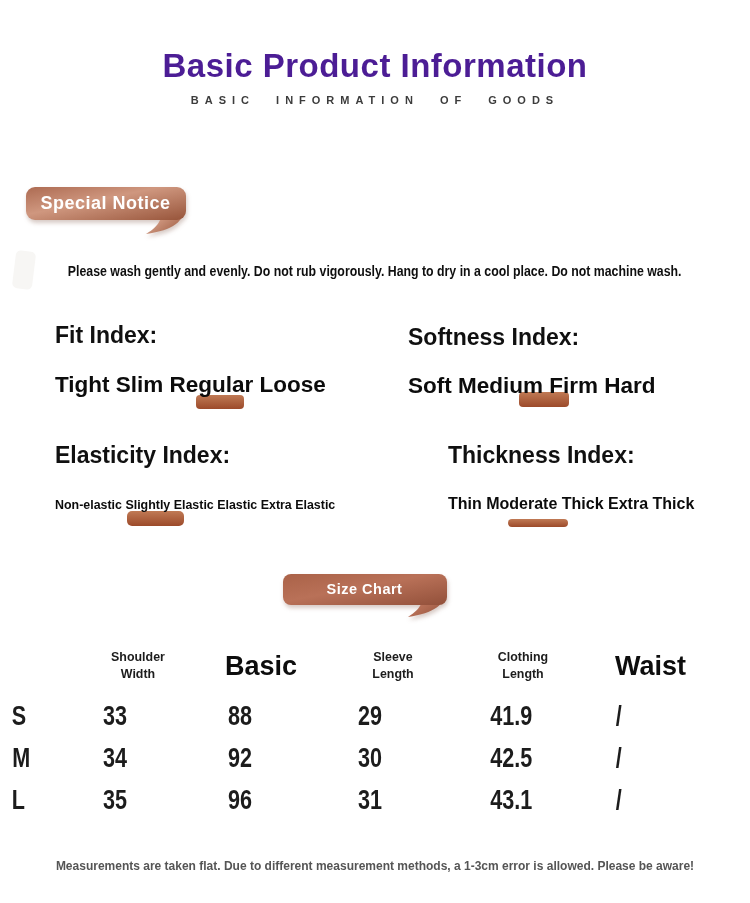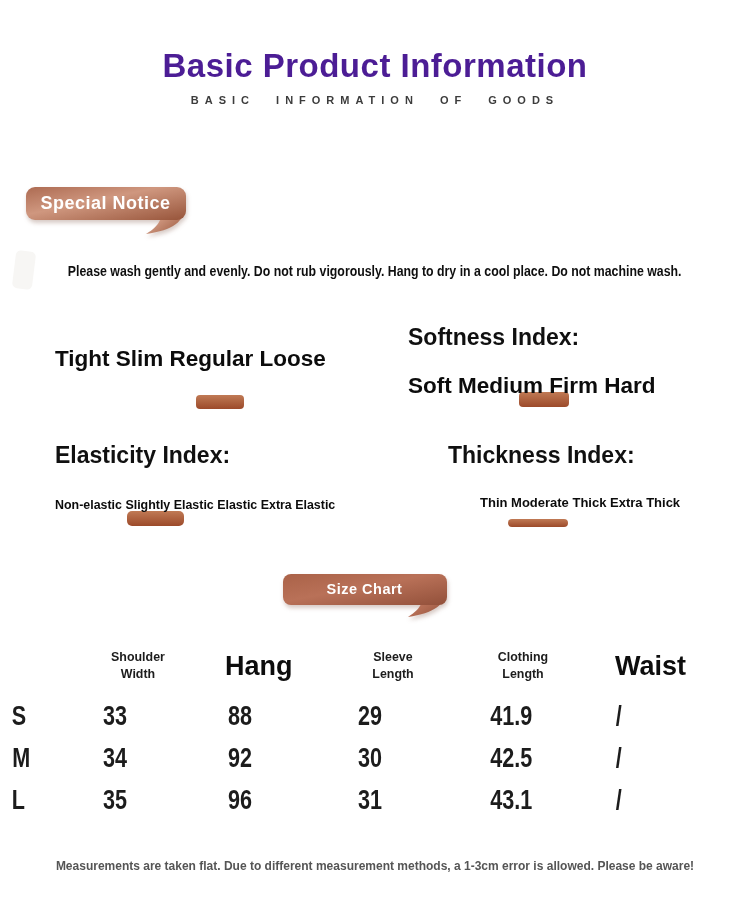--- a/index.html
+++ b/index.html
@@ -56,21 +56,21 @@
 
   #softness-block { left:408px; top:324px; width:335px; }
   #softness-block .index-values { font-size:22.5px; margin-top:23px; }
   #softness-block .marker { left:111px; top:68px; width:50px; height:15px; border-radius:4px; }
 
   #elasticity-block { left:55px; top:442px; width:360px; }
   #elasticity-block .index-values { font-size:13.5px; margin-top:29px; transform:scaleX(0.92); transform-origin:left center; }
   #elasticity-block .marker { left:72px; top:69px; width:57px; height:15px; border-radius:5px; }
 
   #thickness-block { left:448px; top:442px; width:300px; }
-  #thickness-block .index-values { font-size:13px; margin-top:27px;margin-left:32px; }
+  #thickness-block .index-values { font-size:16px; margin-top:27px; }
   #thickness-block .marker { left:60px; top:77px; width:60px; height:8px; border-radius:4px; }
 
   
   .size-table {
     position:absolute; left:10px; top:637px; width:730px;
     display:grid; grid-template-columns:90px 125px 130px 130px 130px 125px;
   }
   .th, .td { display:flex; align-items:center; justify-content:flex-start; }
   .th { height:58px; }
   .td { height:42px; }
@@ -112,20 +112,21 @@
     <div class="badge-label">Special Notice</div>
   </div>
 
   <div class="faint-mark"></div>
 
   <div class="care-text">
     <span class="squeeze">Please wash gently and evenly. Do not rub vigorously. Hang to dry in a cool place. Do not machine wash.</span>
   </div>
 
   <div class="index-block" id="fit-block">
+    <div class="index-label">Fit Index:</div>
     <div class="marker"></div>
     <div class="index-values">Tight Slim Regular Loose</div>
   </div>
 
   <div class="index-block" id="softness-block">
     <div class="index-label">Softness Index:</div>
     <div class="marker"></div>
     <div class="index-values">Soft Medium Firm Hard</div>
   </div>
 
@@ -158,21 +159,21 @@
 
   <div class="size-table">
 
     <div class="th">
       <span class="th-small"></span>
     </div>
     <div class="th">
       <span class="th-small">Shoulder Width</span>
     </div>
     <div class="th">
-      <span class="th-big">Hang</span>
+      <span class="th-big">Basic</span>
     </div>
     <div class="th">
       <span class="th-small">Sleeve Length</span>
     </div>
     <div class="th">
       <span class="th-small">Clothing Length</span>
     </div>
     <div class="th">
       <span class="th-big">Waist</span>
     </div>

